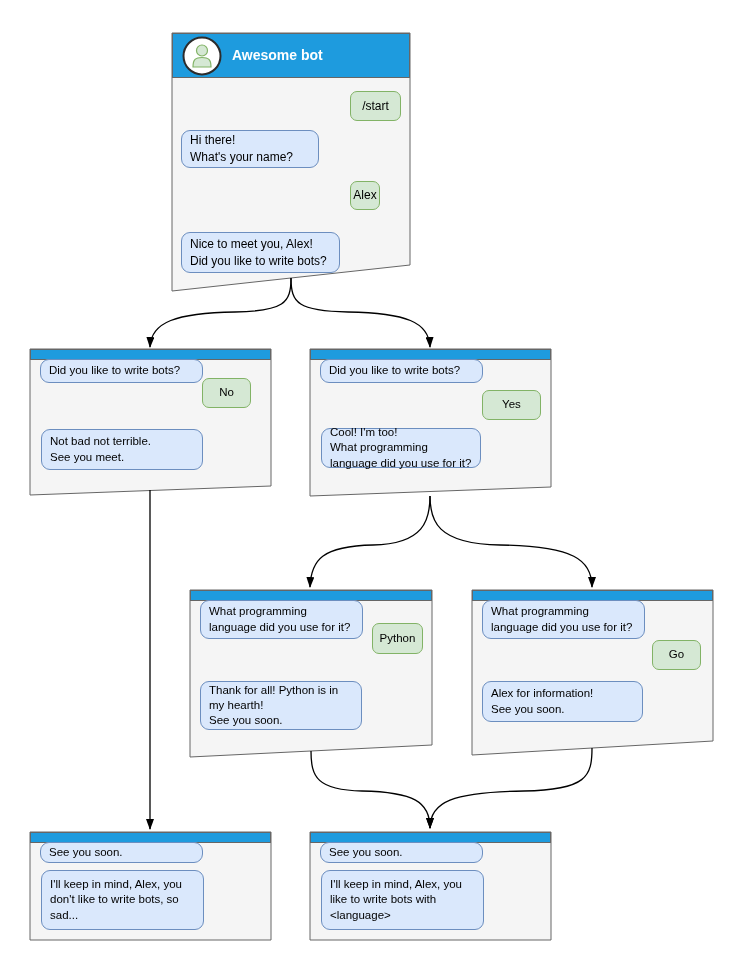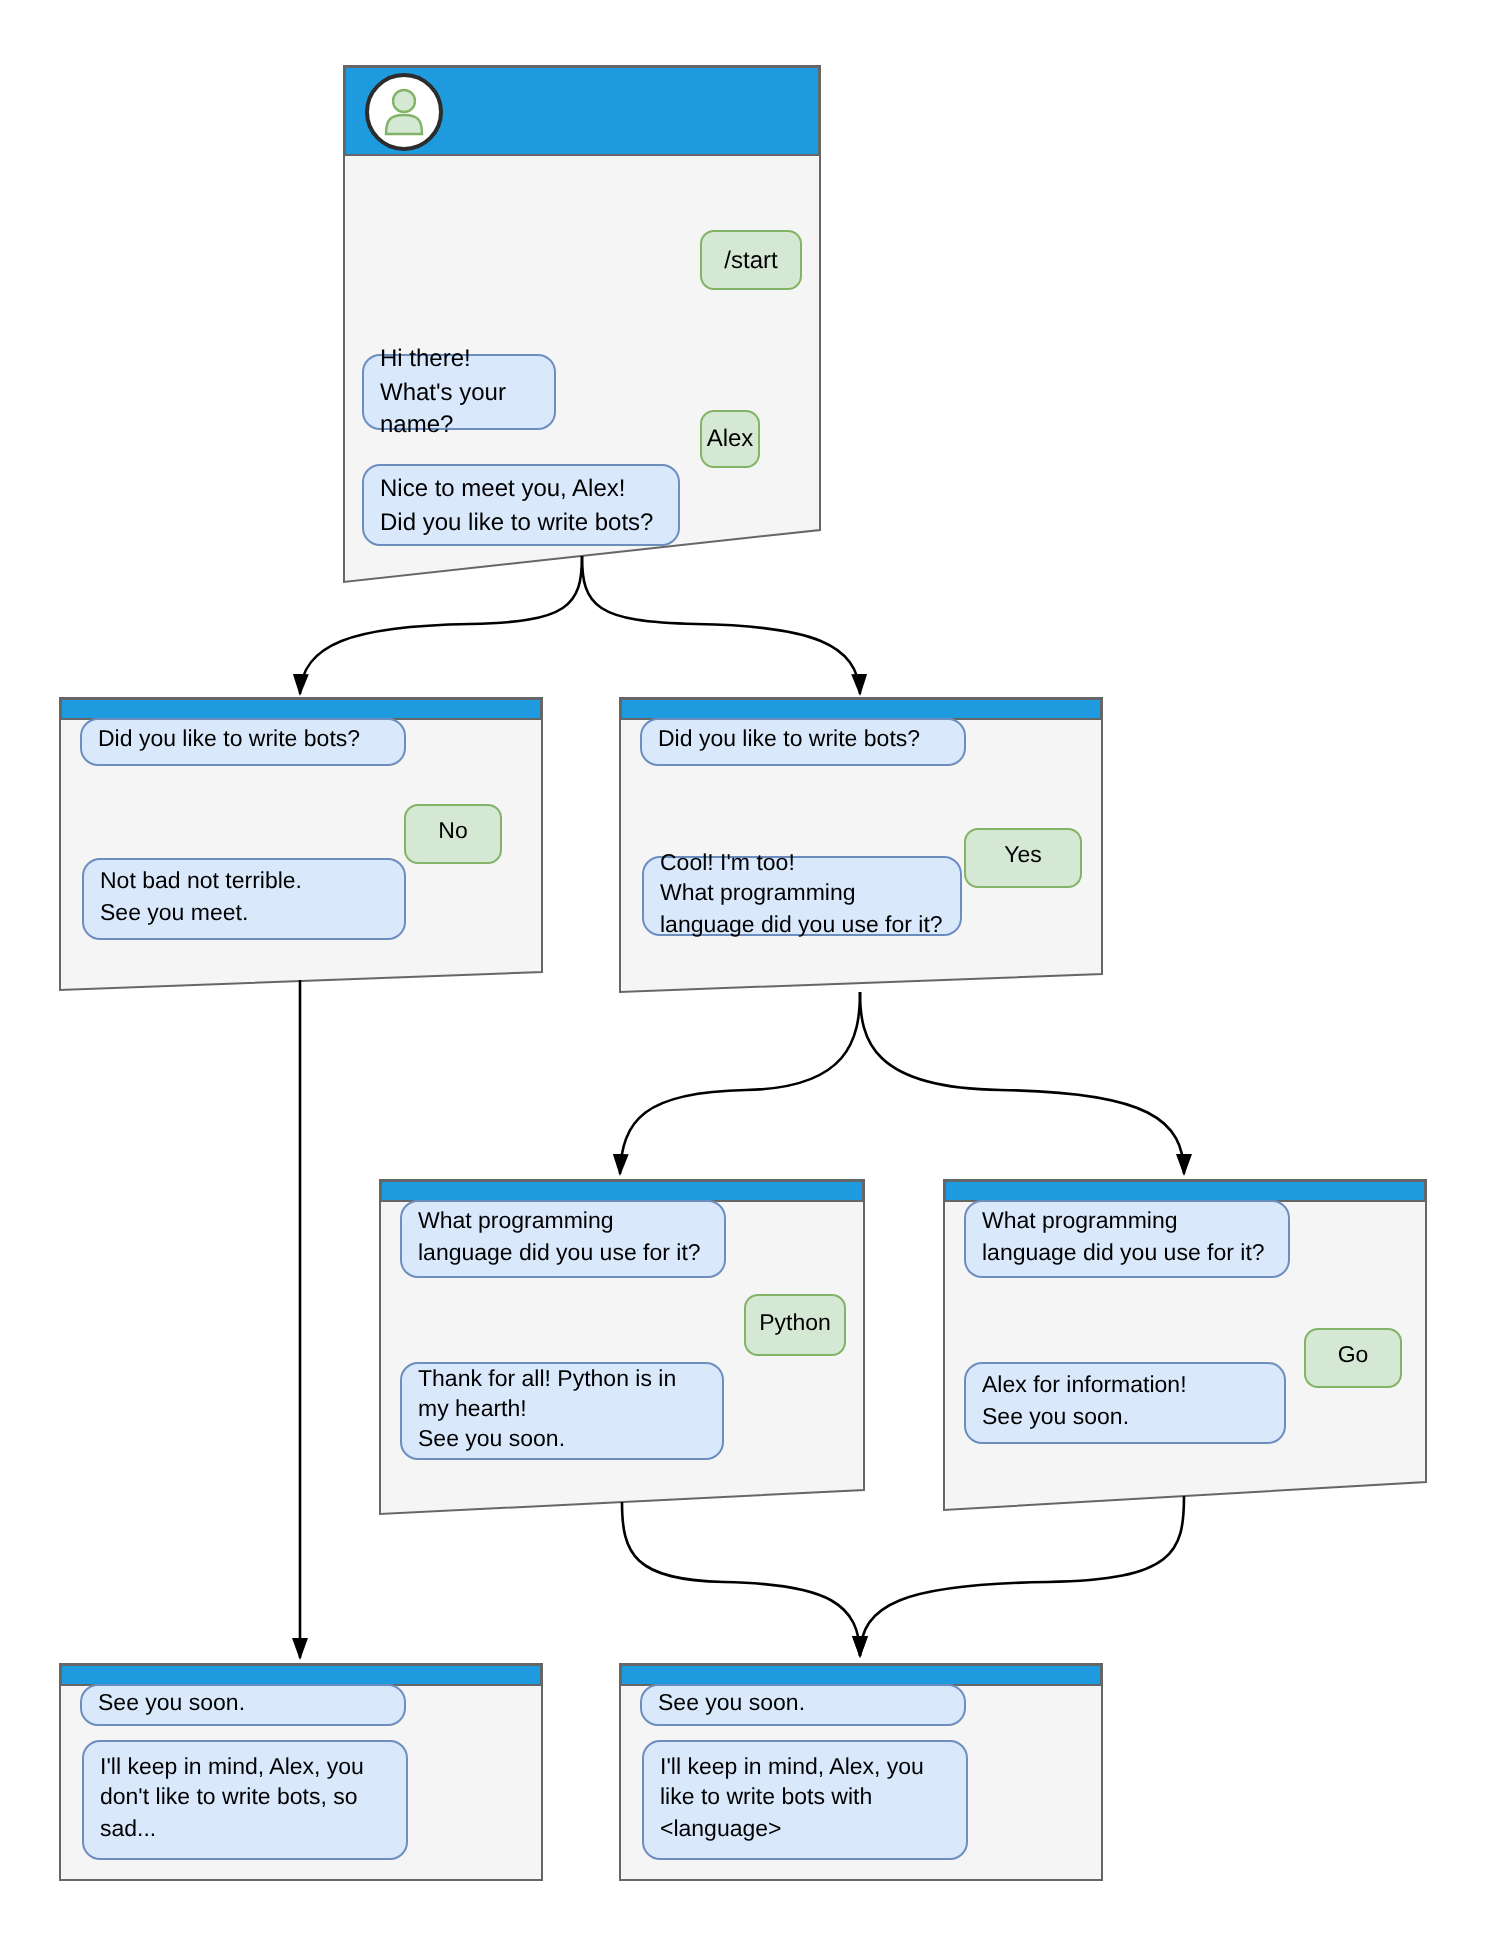--- a/index.html
+++ b/index.html
@@ -8,21 +8,21 @@
   .overlay{position:absolute;left:0;top:0;width:743px;height:971px;z-index:0;}
   .titlebar{position:absolute;box-sizing:border-box;background:#1E9BDE;border:1px solid #666;z-index:2;}
   .titlebar.main{height:45px;}
   .titlebar.thin{height:11px;}
   .title-text{position:absolute;left:60px;top:0;height:45px;line-height:45px;
               font-size:14px;font-weight:bold;color:#ffffff;z-index:3;}
   .avatar{position:absolute;left:9px;top:2px;width:40px;height:40px;z-index:3;}
   .bubble{position:absolute;box-sizing:border-box;z-index:3;display:flex;align-items:center;
           font-size:11.5px;line-height:1.32;white-space:pre-line;}
   .bot{background:#DAE8FC;border:1px solid #6C8EBF;border-radius:9px;padding:2px 8px;text-align:left;}
-  .user{background:#D5E8D4;border:1px solid #82B366;border-radius:7px;padding:2px 8px;justify-content:center;text-align:left;margin-top:24px;}
+  .user{background:#D5E8D4;border:1px solid #82B366;border-radius:7px;padding:2px 8px;justify-content:center;text-align:left;}
   .big{font-size:12px;line-height:1.4;}
 </style>
 </head>
 <body>
 
 <div class="canvas">
 
   <svg class="overlay" viewBox="0 0 743 971" xmlns="http://www.w3.org/2000/svg">
     <defs>
       <marker id="arr" markerUnits="userSpaceOnUse" markerWidth="11" markerHeight="8" refX="10" refY="4" orient="auto">
@@ -47,23 +47,24 @@
     <path d="M592,748 C592,776 587,790 524,791 C452,792 430,802 430,828" fill="none" stroke="#000" stroke-width="1.3" marker-end="url(#arr)"></path>
   </svg>
 
   <div class="titlebar main" style="left:172px;top:33px;width:238px;">
     <svg class="avatar" viewBox="0 0 40 40">
       <circle cx="20" cy="20" r="18.5" fill="#ffffff" stroke="#2c2c2c" stroke-width="2"></circle>
       <circle cx="20" cy="14.5" r="5.5" fill="#d5e8d4" stroke="#82b366" stroke-width="1.2"></circle>
       <path d="M11,31 C11,23.5 13.5,21.5 20,21.5 C26.5,21.5 29,23.5 29,31 Z" fill="#d5e8d4" stroke="#82b366" stroke-width="1.2"></path>
     </svg>
   </div>
+  <div class="title-text" style="left:232px;top:33px;">Awesome bot</div>
 
   <div class="bubble user big" style="left:350px;top:91px;width:51px;height:30px;">/start</div>
-  <div class="bubble bot big" style="left:181px;top:130px;width:97px;height:38px;margin-top:47px;">Hi there!
+  <div class="bubble bot big" style="left:181px;top:130px;width:138px;height:38px;">Hi there!
 What's your name?</div>
   <div class="bubble user big" style="left:350px;top:181px;width:30px;height:29px;">Alex</div>
   <div class="bubble bot big" style="left:181px;top:232px;width:159px;height:41px;">Nice to meet you, Alex!
 Did you like to write bots?</div>
 
   <div class="titlebar thin" style="left:30px;top:349px;width:241px;"></div>
   <div class="bubble bot" style="left:40px;top:359px;width:163px;height:24px;">Did you like to write bots?</div>
   <div class="bubble user" style="left:202px;top:378px;width:49px;height:30px;">No</div>
   <div class="bubble bot" style="left:41px;top:429px;width:162px;height:41px;">Not bad not terrible.
 See you meet.</div>

